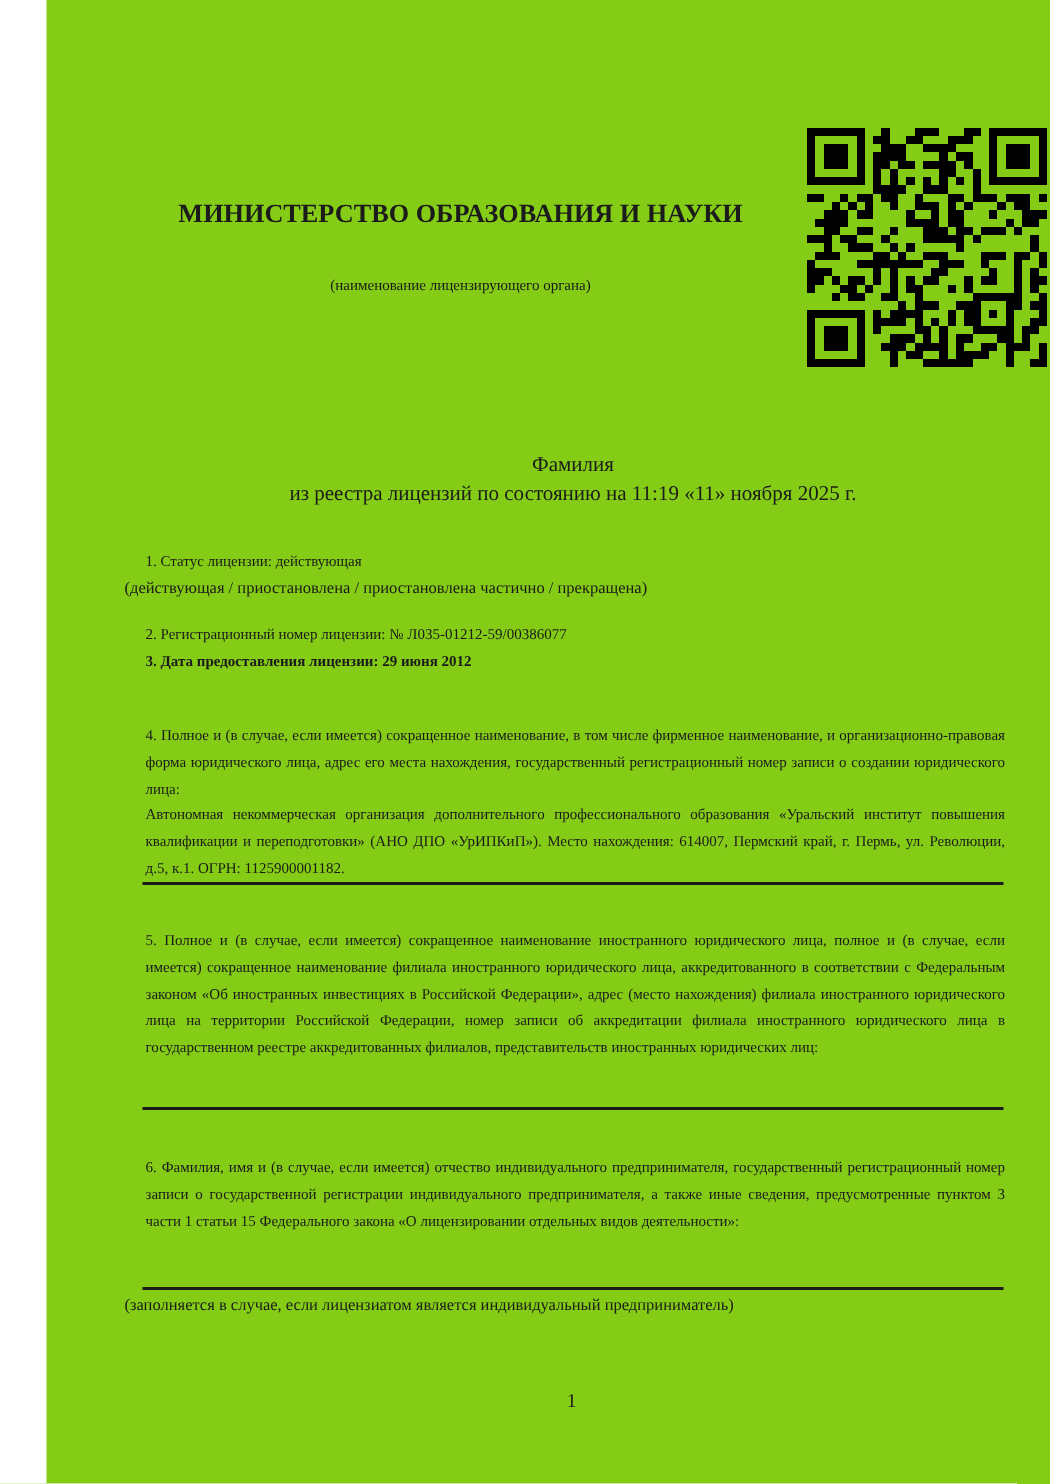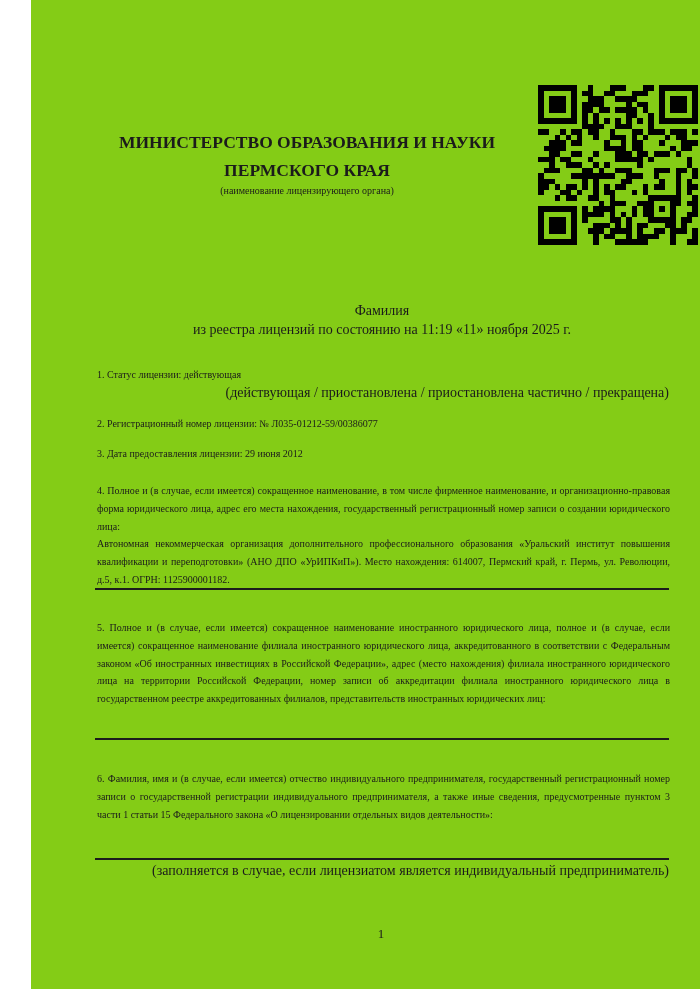--- a/index.html
+++ b/index.html
@@ -9,40 +9,39 @@
     overflow:hidden;
     margin-left:31px;
   }
   .abs{position:absolute;}
   .ministry{left:60px;top:129px;width:432px;text-align:center;font-weight:700;font-size:17.5px;line-height:27.5px;}
   .ministry-caption{left:60px;top:184px;width:432px;text-align:center;font-size:10px;line-height:13px;}
   .qr{left:507px;top:85px;width:160px;height:160px;}
   .qr svg{display:block;width:160px;height:160px;}
   .doc-title{left:63px;top:302px;width:576px;text-align:center;font-size:14px;line-height:18.5px;}
   .field{left:66px;width:573px;font-size:10px;line-height:17.8px;}
-  .caption{left:66px;width:572px;text-align:right;font-size:14px;line-height:13px;}
+  .caption{left:52px;width:572px;text-align:left;font-size:11px;line-height:13px;}
   .para{text-align:justify;}
   .para .val{text-align:justify;}
   .rule{left:64px;width:574px;height:0;border-top:2px solid #1c1c1c;}
   .pagenum{left:0;top:926px;width:700px;text-align:center;font-size:13px;}
   .f1{top:366px;} .c1{top:386px;}
-  .f2{top:415px;} .f3{top:445px;}
+  .f2{top:415px;} .f3{top:433px;font-weight:bold;}
   .p4{top:482px;} .r4{top:588px;} .c4{top:592px;}
   .p5{top:619px;} .r5{top:738px;} .c5{top:744px;}
   .p6{top:770px;} .r6{top:858px;} .c6{top:864px;}
   .f7{top:893px;}
 </style>
 </head>
 <body>
 
 <div class="page">
 
   <div class="abs ministry">
     <span style="display:block">МИНИСТЕРСТВО ОБРАЗОВАНИЯ И НАУКИ</span>
-    <span style="display:block">ПЕРМСКОГО КРАЯ</span>
   </div>
   <div class="abs ministry-caption">(наименование лицензирующего органа)</div>
 
   <div class="abs qr">
       <svg viewBox="0 0 29 29" width="160" height="160" shape-rendering="crispEdges">
         <path d="M0 0h1v1h-1zM1 0h1v1h-1zM2 0h1v1h-1zM3 0h1v1h-1zM4 0h1v1h-1zM5 0h1v1h-1zM6 0h1v1h-1zM9 0h1v1h-1zM13 0h1v1h-1zM14 0h1v1h-1zM15 0h1v1h-1zM19 0h1v1h-1zM20 0h1v1h-1zM22 0h1v1h-1zM23 0h1v1h-1zM24 0h1v1h-1zM25 0h1v1h-1zM26 0h1v1h-1zM27 0h1v1h-1zM28 0h1v1h-1zM0 1h1v1h-1zM6 1h1v1h-1zM8 1h1v1h-1zM9 1h1v1h-1zM12 1h1v1h-1zM13 1h1v1h-1zM17 1h1v1h-1zM18 1h1v1h-1zM19 1h1v1h-1zM22 1h1v1h-1zM28 1h1v1h-1zM0 2h1v1h-1zM2 2h1v1h-1zM3 2h1v1h-1zM4 2h1v1h-1zM6 2h1v1h-1zM9 2h1v1h-1zM10 2h1v1h-1zM11 2h1v1h-1zM14 2h1v1h-1zM15 2h1v1h-1zM16 2h1v1h-1zM17 2h1v1h-1zM22 2h1v1h-1zM24 2h1v1h-1zM25 2h1v1h-1zM26 2h1v1h-1zM28 2h1v1h-1zM0 3h1v1h-1zM2 3h1v1h-1zM3 3h1v1h-1zM4 3h1v1h-1zM6 3h1v1h-1zM8 3h1v1h-1zM9 3h1v1h-1zM10 3h1v1h-1zM11 3h1v1h-1zM16 3h1v1h-1zM18 3h1v1h-1zM19 3h1v1h-1zM22 3h1v1h-1zM24 3h1v1h-1zM25 3h1v1h-1zM26 3h1v1h-1zM28 3h1v1h-1zM0 4h1v1h-1zM2 4h1v1h-1zM3 4h1v1h-1zM4 4h1v1h-1zM6 4h1v1h-1zM8 4h1v1h-1zM9 4h1v1h-1zM11 4h1v1h-1zM12 4h1v1h-1zM14 4h1v1h-1zM15 4h1v1h-1zM16 4h1v1h-1zM17 4h1v1h-1zM19 4h1v1h-1zM22 4h1v1h-1zM24 4h1v1h-1zM25 4h1v1h-1zM26 4h1v1h-1zM28 4h1v1h-1zM0 5h1v1h-1zM6 5h1v1h-1zM8 5h1v1h-1zM10 5h1v1h-1zM16 5h1v1h-1zM17 5h1v1h-1zM20 5h1v1h-1zM22 5h1v1h-1zM28 5h1v1h-1zM0 6h1v1h-1zM1 6h1v1h-1zM2 6h1v1h-1zM3 6h1v1h-1zM4 6h1v1h-1zM5 6h1v1h-1zM6 6h1v1h-1zM8 6h1v1h-1zM10 6h1v1h-1zM12 6h1v1h-1zM14 6h1v1h-1zM16 6h1v1h-1zM18 6h1v1h-1zM20 6h1v1h-1zM22 6h1v1h-1zM23 6h1v1h-1zM24 6h1v1h-1zM25 6h1v1h-1zM26 6h1v1h-1zM27 6h1v1h-1zM28 6h1v1h-1zM8 7h1v1h-1zM9 7h1v1h-1zM10 7h1v1h-1zM11 7h1v1h-1zM14 7h1v1h-1zM15 7h1v1h-1zM16 7h1v1h-1zM20 7h1v1h-1zM0 8h1v1h-1zM1 8h1v1h-1zM4 8h1v1h-1zM6 8h1v1h-1zM7 8h1v1h-1zM9 8h1v1h-1zM10 8h1v1h-1zM13 8h1v1h-1zM17 8h1v1h-1zM18 8h1v1h-1zM20 8h1v1h-1zM21 8h1v1h-1zM22 8h1v1h-1zM24 8h1v1h-1zM25 8h1v1h-1zM26 8h1v1h-1zM28 8h1v1h-1zM3 9h1v1h-1zM5 9h1v1h-1zM7 9h1v1h-1zM10 9h1v1h-1zM13 9h1v1h-1zM14 9h1v1h-1zM15 9h1v1h-1zM17 9h1v1h-1zM19 9h1v1h-1zM23 9h1v1h-1zM25 9h1v1h-1zM26 9h1v1h-1zM2 10h1v1h-1zM3 10h1v1h-1zM4 10h1v1h-1zM6 10h1v1h-1zM7 10h1v1h-1zM12 10h1v1h-1zM15 10h1v1h-1zM17 10h1v1h-1zM18 10h1v1h-1zM22 10h1v1h-1zM26 10h1v1h-1zM27 10h1v1h-1zM28 10h1v1h-1zM1 11h1v1h-1zM2 11h1v1h-1zM3 11h1v1h-1zM4 11h1v1h-1zM12 11h1v1h-1zM13 11h1v1h-1zM14 11h1v1h-1zM15 11h1v1h-1zM17 11h1v1h-1zM18 11h1v1h-1zM24 11h1v1h-1zM26 11h1v1h-1zM27 11h1v1h-1zM2 12h1v1h-1zM3 12h1v1h-1zM6 12h1v1h-1zM7 12h1v1h-1zM10 12h1v1h-1zM14 12h1v1h-1zM15 12h1v1h-1zM16 12h1v1h-1zM18 12h1v1h-1zM19 12h1v1h-1zM21 12h1v1h-1zM22 12h1v1h-1zM23 12h1v1h-1zM25 12h1v1h-1zM0 13h1v1h-1zM1 13h1v1h-1zM2 13h1v1h-1zM4 13h1v1h-1zM5 13h1v1h-1zM9 13h1v1h-1zM14 13h1v1h-1zM15 13h1v1h-1zM16 13h1v1h-1zM17 13h1v1h-1zM18 13h1v1h-1zM20 13h1v1h-1zM27 13h1v1h-1zM2 14h1v1h-1zM5 14h1v1h-1zM6 14h1v1h-1zM7 14h1v1h-1zM10 14h1v1h-1zM12 14h1v1h-1zM18 14h1v1h-1zM27 14h1v1h-1zM1 15h1v1h-1zM2 15h1v1h-1zM3 15h1v1h-1zM8 15h1v1h-1zM9 15h1v1h-1zM11 15h1v1h-1zM14 15h1v1h-1zM15 15h1v1h-1zM16 15h1v1h-1zM21 15h1v1h-1zM22 15h1v1h-1zM23 15h1v1h-1zM25 15h1v1h-1zM26 15h1v1h-1zM28 15h1v1h-1zM0 16h1v1h-1zM6 16h1v1h-1zM7 16h1v1h-1zM8 16h1v1h-1zM9 16h1v1h-1zM10 16h1v1h-1zM11 16h1v1h-1zM12 16h1v1h-1zM13 16h1v1h-1zM16 16h1v1h-1zM17 16h1v1h-1zM18 16h1v1h-1zM21 16h1v1h-1zM25 16h1v1h-1zM28 16h1v1h-1zM0 17h1v1h-1zM1 17h1v1h-1zM2 17h1v1h-1zM8 17h1v1h-1zM10 17h1v1h-1zM15 17h1v1h-1zM16 17h1v1h-1zM22 17h1v1h-1zM25 17h1v1h-1zM27 17h1v1h-1zM0 18h1v1h-1zM1 18h1v1h-1zM3 18h1v1h-1zM5 18h1v1h-1zM6 18h1v1h-1zM8 18h1v1h-1zM10 18h1v1h-1zM12 18h1v1h-1zM14 18h1v1h-1zM15 18h1v1h-1zM19 18h1v1h-1zM21 18h1v1h-1zM22 18h1v1h-1zM25 18h1v1h-1zM27 18h1v1h-1zM28 18h1v1h-1zM0 19h1v1h-1zM4 19h1v1h-1zM5 19h1v1h-1zM7 19h1v1h-1zM10 19h1v1h-1zM12 19h1v1h-1zM13 19h1v1h-1zM17 19h1v1h-1zM19 19h1v1h-1zM25 19h1v1h-1zM27 19h1v1h-1zM3 20h1v1h-1zM5 20h1v1h-1zM6 20h1v1h-1zM9 20h1v1h-1zM10 20h1v1h-1zM13 20h1v1h-1zM20 20h1v1h-1zM21 20h1v1h-1zM22 20h1v1h-1zM23 20h1v1h-1zM24 20h1v1h-1zM25 20h1v1h-1zM28 20h1v1h-1zM11 21h1v1h-1zM13 21h1v1h-1zM14 21h1v1h-1zM15 21h1v1h-1zM18 21h1v1h-1zM19 21h1v1h-1zM20 21h1v1h-1zM24 21h1v1h-1zM25 21h1v1h-1zM27 21h1v1h-1zM28 21h1v1h-1zM0 22h1v1h-1zM1 22h1v1h-1zM2 22h1v1h-1zM3 22h1v1h-1zM4 22h1v1h-1zM5 22h1v1h-1zM6 22h1v1h-1zM8 22h1v1h-1zM10 22h1v1h-1zM11 22h1v1h-1zM12 22h1v1h-1zM13 22h1v1h-1zM17 22h1v1h-1zM19 22h1v1h-1zM20 22h1v1h-1zM22 22h1v1h-1zM24 22h1v1h-1zM28 22h1v1h-1zM0 23h1v1h-1zM6 23h1v1h-1zM8 23h1v1h-1zM9 23h1v1h-1zM10 23h1v1h-1zM11 23h1v1h-1zM13 23h1v1h-1zM15 23h1v1h-1zM17 23h1v1h-1zM19 23h1v1h-1zM20 23h1v1h-1zM24 23h1v1h-1zM27 23h1v1h-1zM28 23h1v1h-1zM0 24h1v1h-1zM2 24h1v1h-1zM3 24h1v1h-1zM4 24h1v1h-1zM6 24h1v1h-1zM8 24h1v1h-1zM13 24h1v1h-1zM14 24h1v1h-1zM16 24h1v1h-1zM20 24h1v1h-1zM21 24h1v1h-1zM22 24h1v1h-1zM23 24h1v1h-1zM24 24h1v1h-1zM26 24h1v1h-1zM27 24h1v1h-1zM0 25h1v1h-1zM2 25h1v1h-1zM3 25h1v1h-1zM4 25h1v1h-1zM6 25h1v1h-1zM10 25h1v1h-1zM11 25h1v1h-1zM12 25h1v1h-1zM14 25h1v1h-1zM16 25h1v1h-1zM18 25h1v1h-1zM19 25h1v1h-1zM23 25h1v1h-1zM24 25h1v1h-1zM26 25h1v1h-1zM0 26h1v1h-1zM2 26h1v1h-1zM3 26h1v1h-1zM4 26h1v1h-1zM6 26h1v1h-1zM9 26h1v1h-1zM10 26h1v1h-1zM11 26h1v1h-1zM13 26h1v1h-1zM14 26h1v1h-1zM15 26h1v1h-1zM16 26h1v1h-1zM18 26h1v1h-1zM21 26h1v1h-1zM22 26h1v1h-1zM24 26h1v1h-1zM25 26h1v1h-1zM26 26h1v1h-1zM28 26h1v1h-1zM0 27h1v1h-1zM6 27h1v1h-1zM10 27h1v1h-1zM12 27h1v1h-1zM13 27h1v1h-1zM16 27h1v1h-1zM18 27h1v1h-1zM19 27h1v1h-1zM20 27h1v1h-1zM21 27h1v1h-1zM24 27h1v1h-1zM28 27h1v1h-1zM0 28h1v1h-1zM1 28h1v1h-1zM2 28h1v1h-1zM3 28h1v1h-1zM4 28h1v1h-1zM5 28h1v1h-1zM6 28h1v1h-1zM10 28h1v1h-1zM14 28h1v1h-1zM15 28h1v1h-1zM16 28h1v1h-1zM17 28h1v1h-1zM18 28h1v1h-1zM19 28h1v1h-1zM24 28h1v1h-1zM27 28h1v1h-1zM28 28h1v1h-1z" fill="#000000"></path>
       </svg>
     </div>
 
   <div class="abs doc-title">

